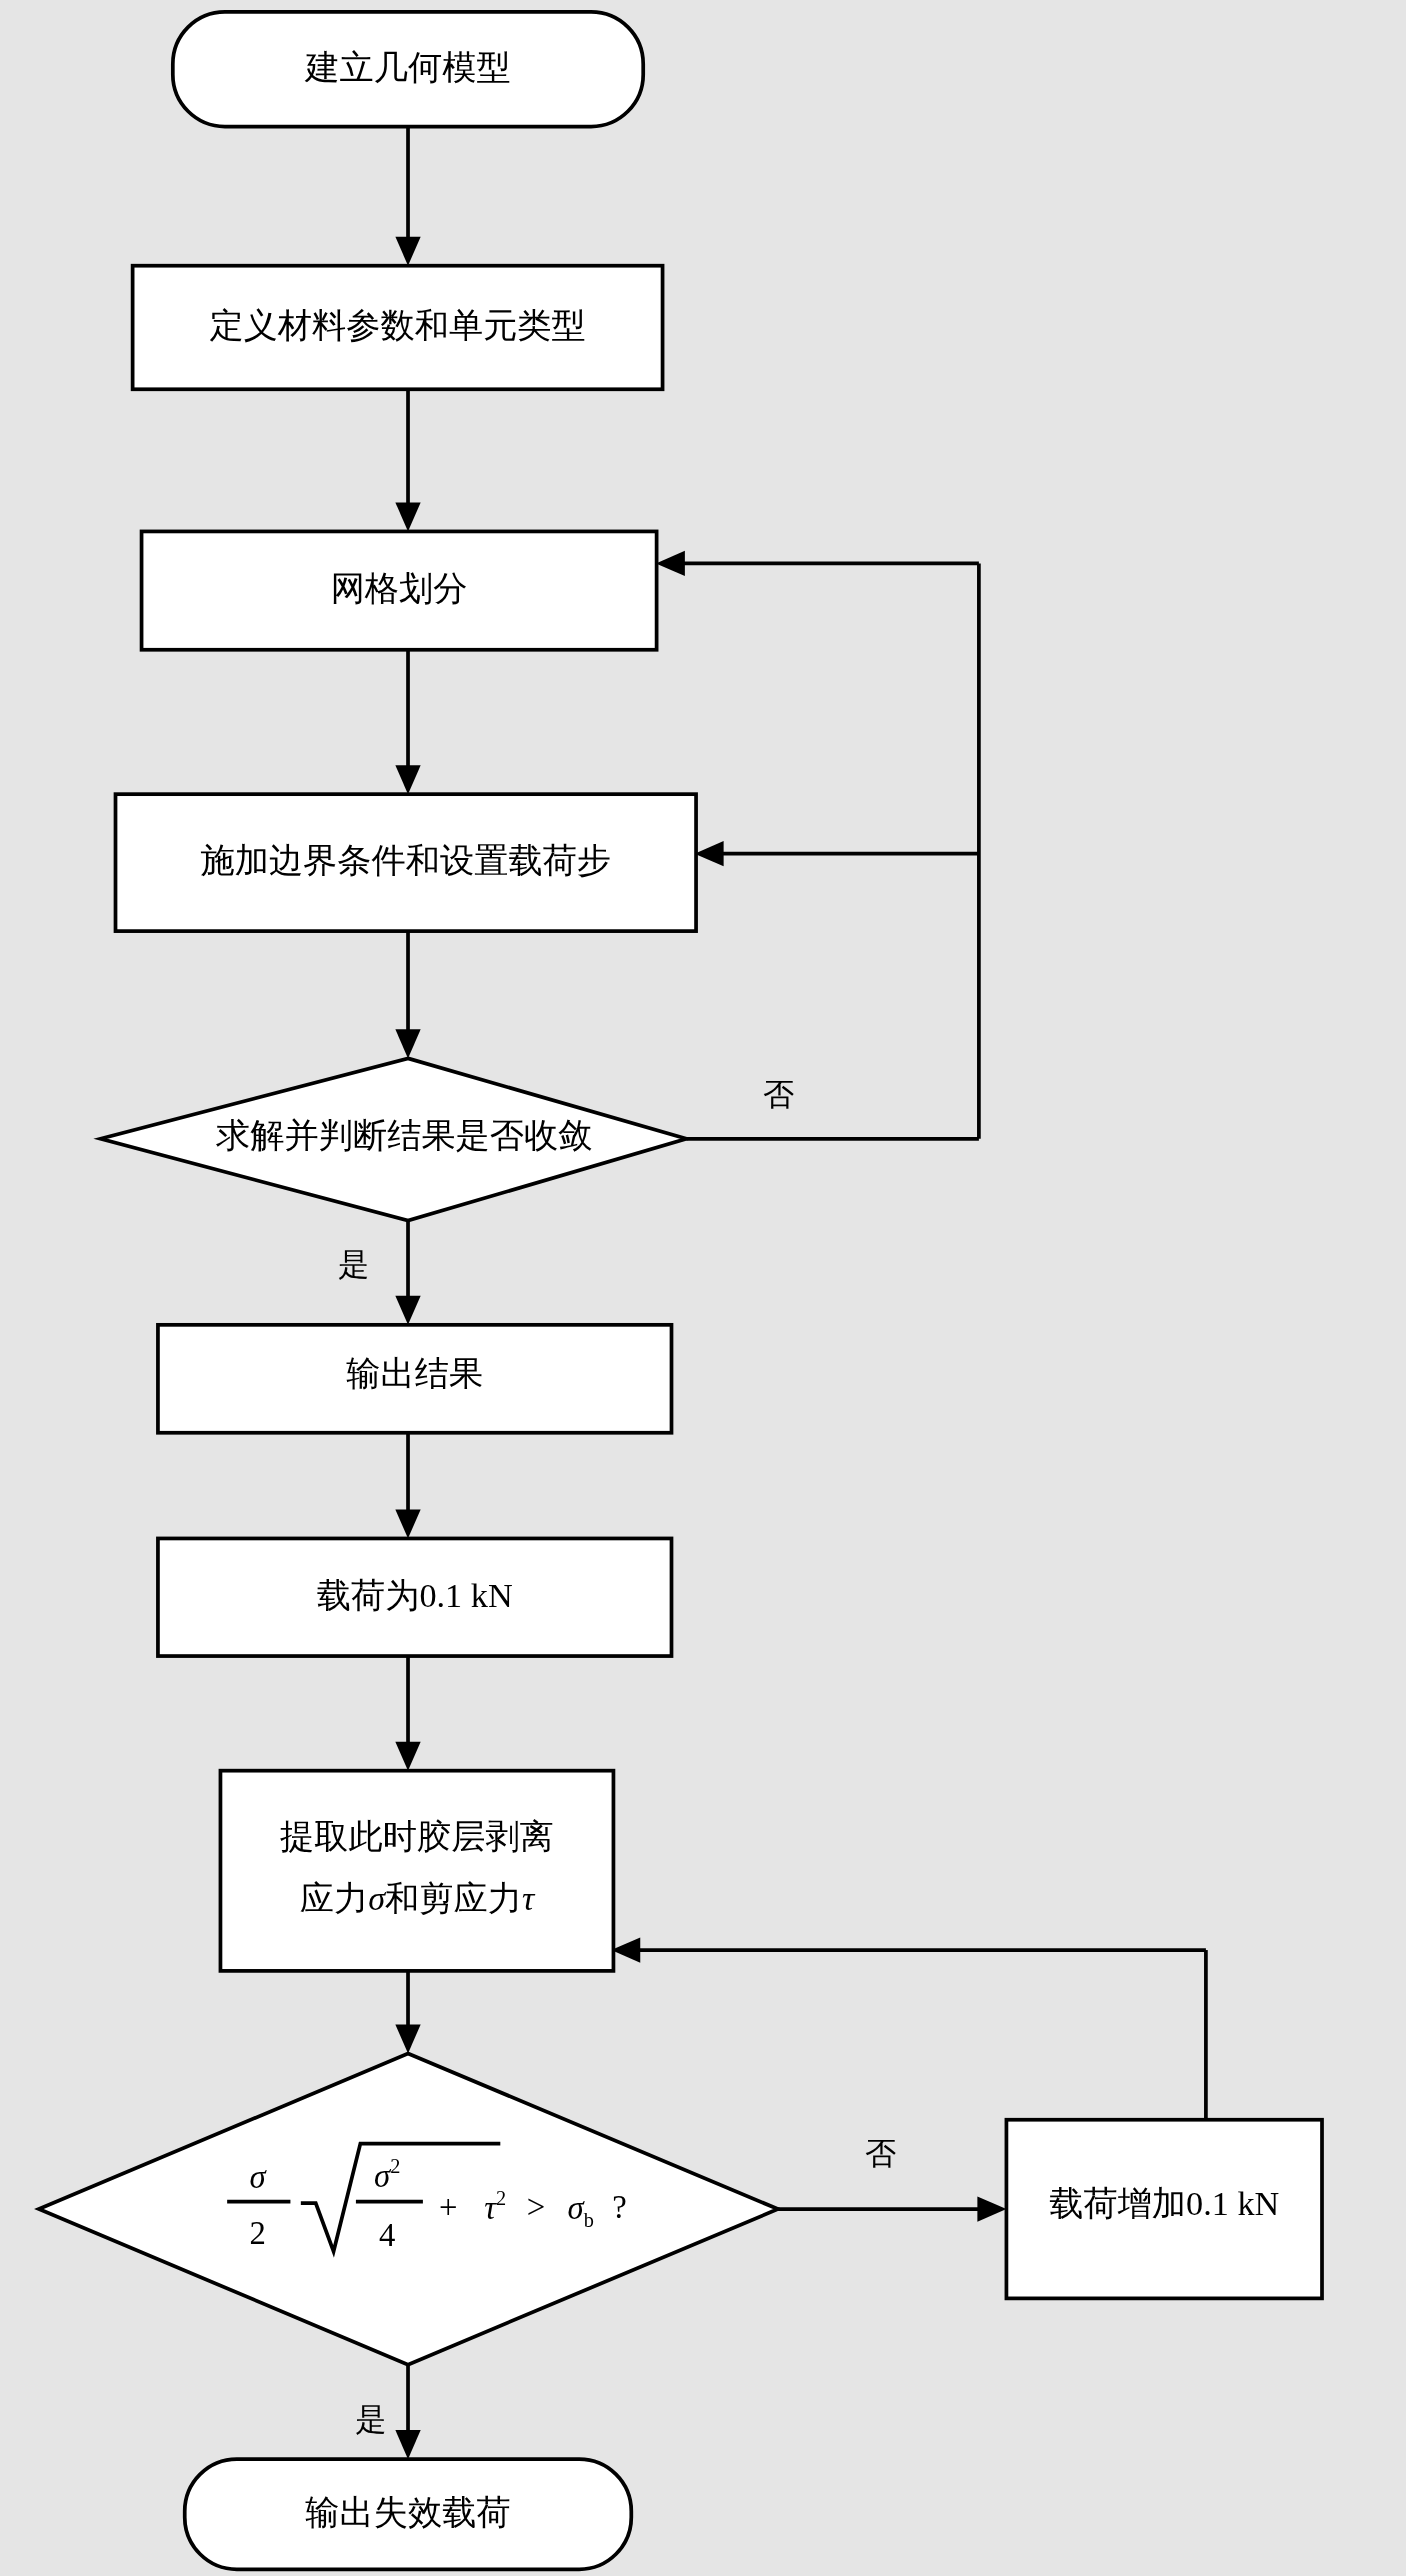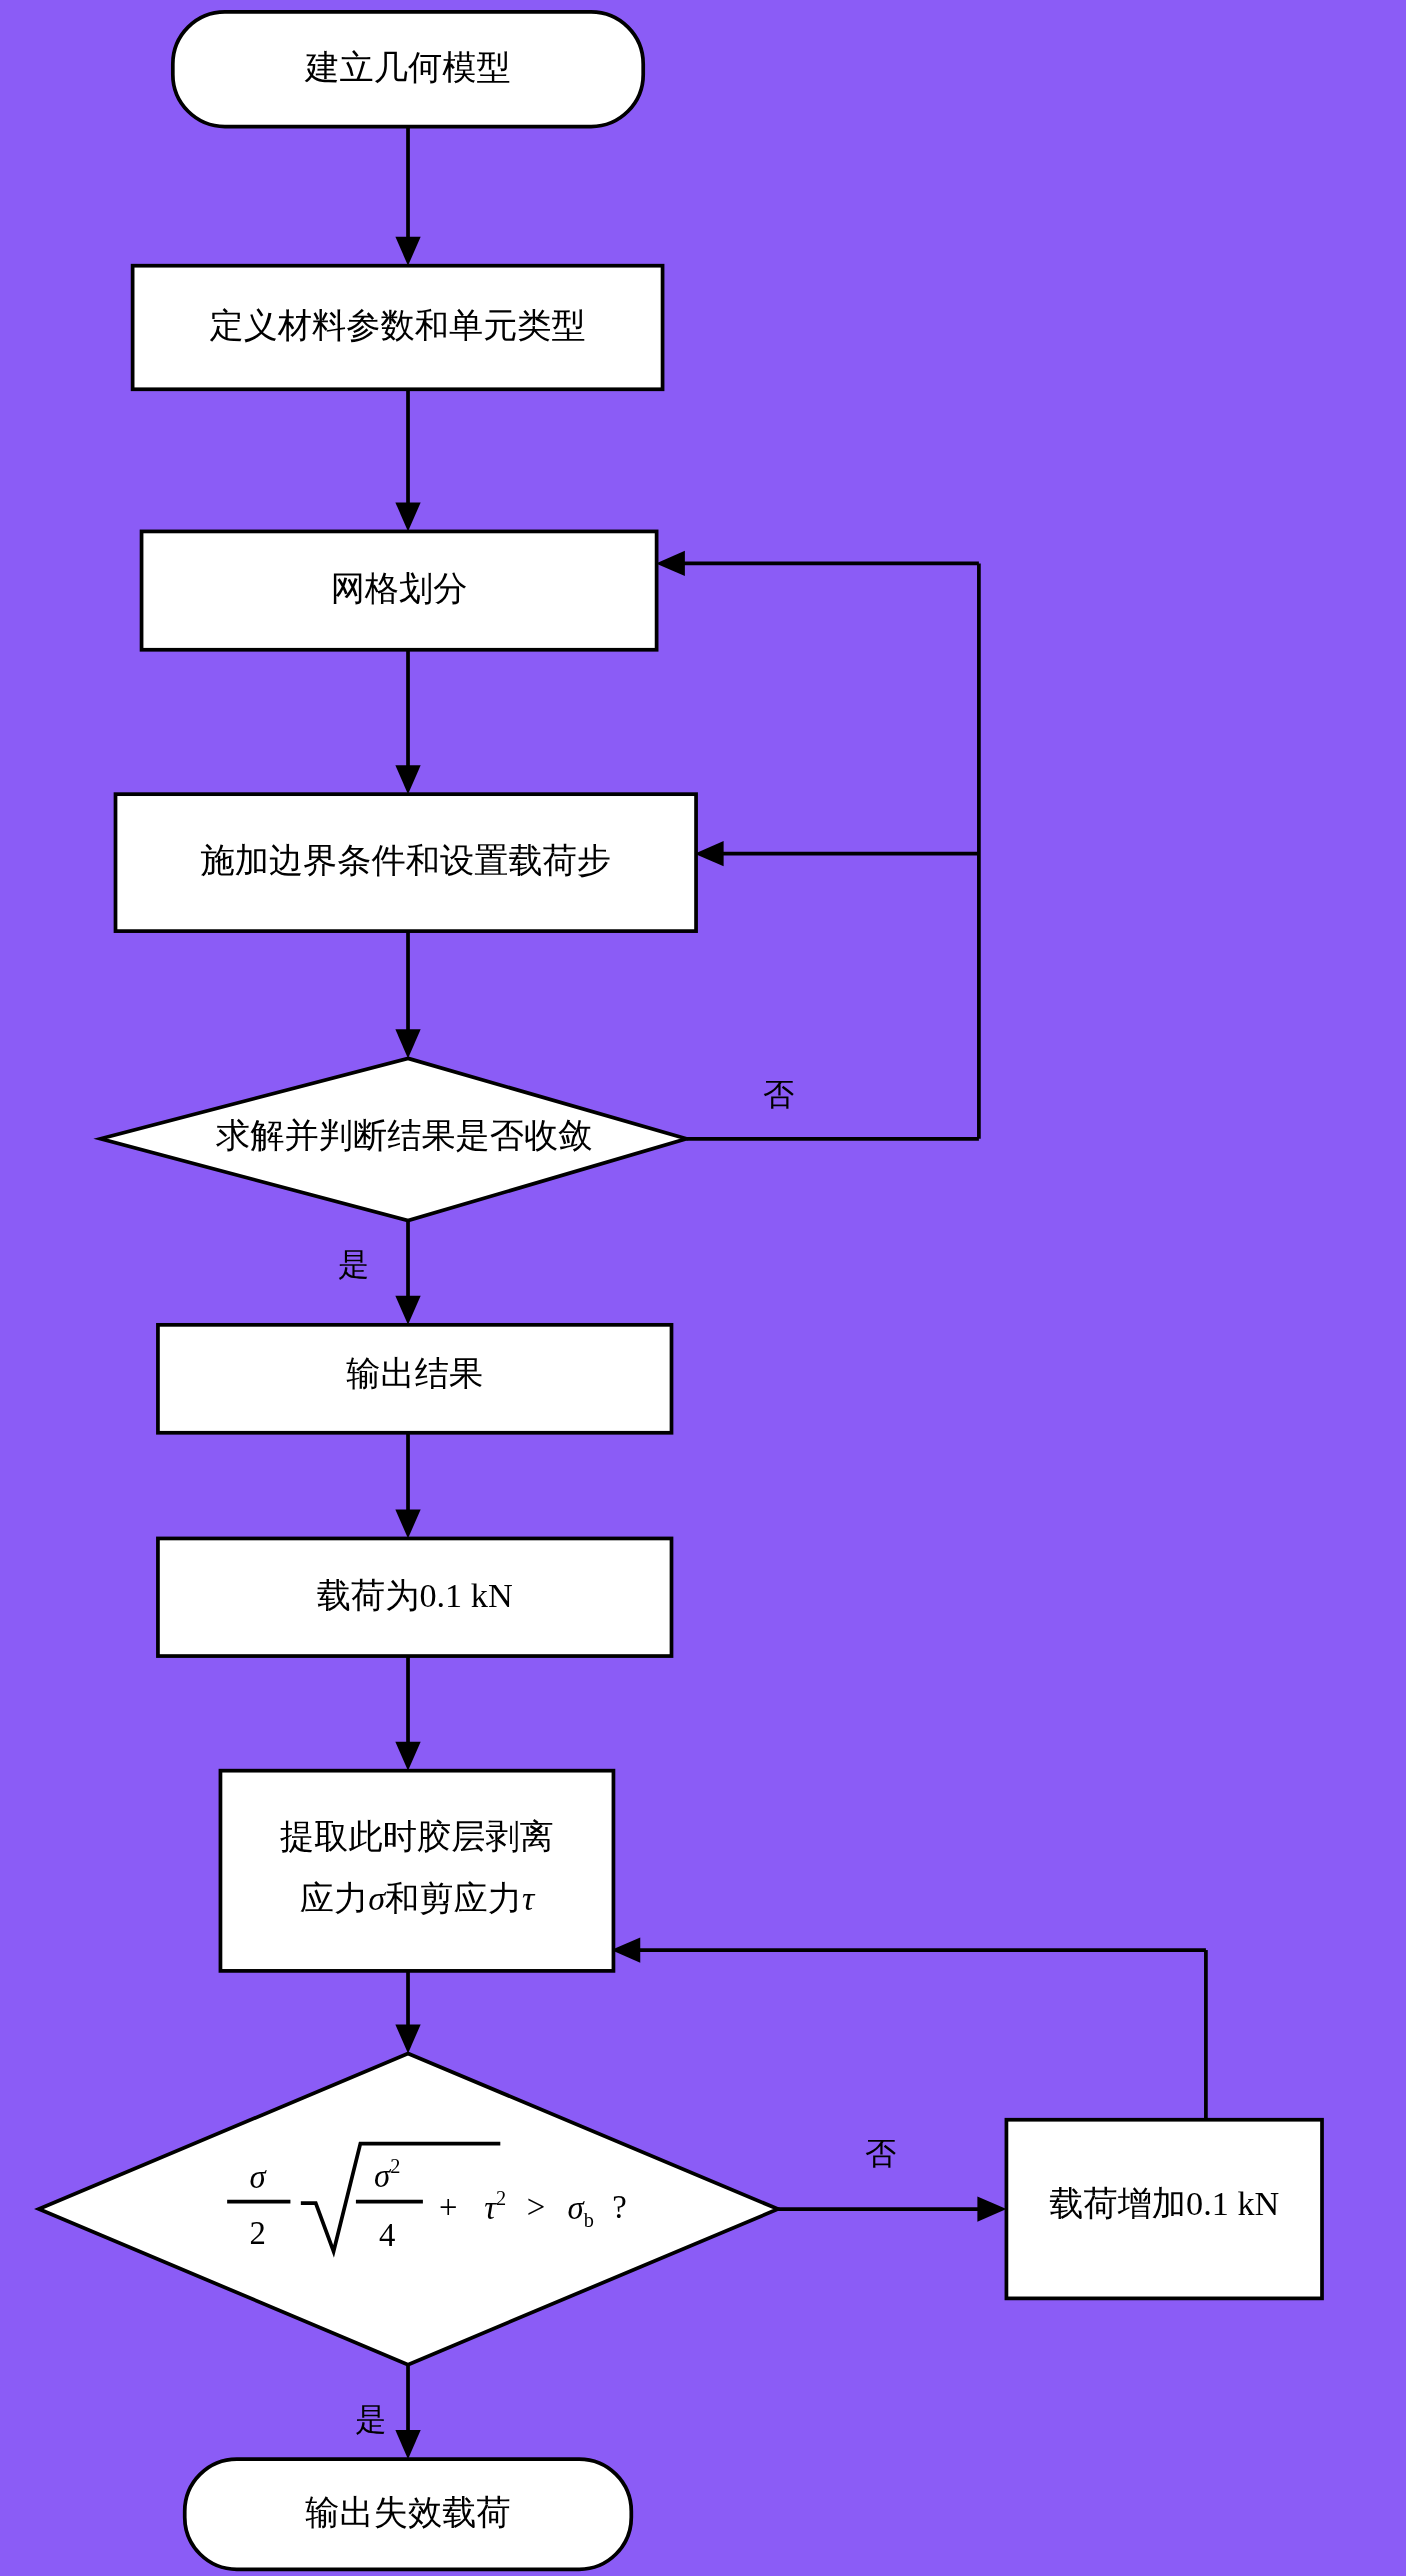--- a/index.html
+++ b/index.html
@@ -9,21 +9,21 @@
   }
   body {
     width: 1407px;
     height: 2576px;
     font-family: "Liberation Serif", "DejaVu Serif", serif;
   }
   #flow-root {
     position: relative;
     width: 1407px;
     height: 2576px;
-    background: #8b5cf6;
+    background: #e5e5e5;
   }
   svg#flow-svg {
     display: block;
     width: 1407px;
     height: 2576px;
   }
   .shape-stroke {
     fill: #ffffff;
     stroke: #000000;
     stroke-width: 5;

